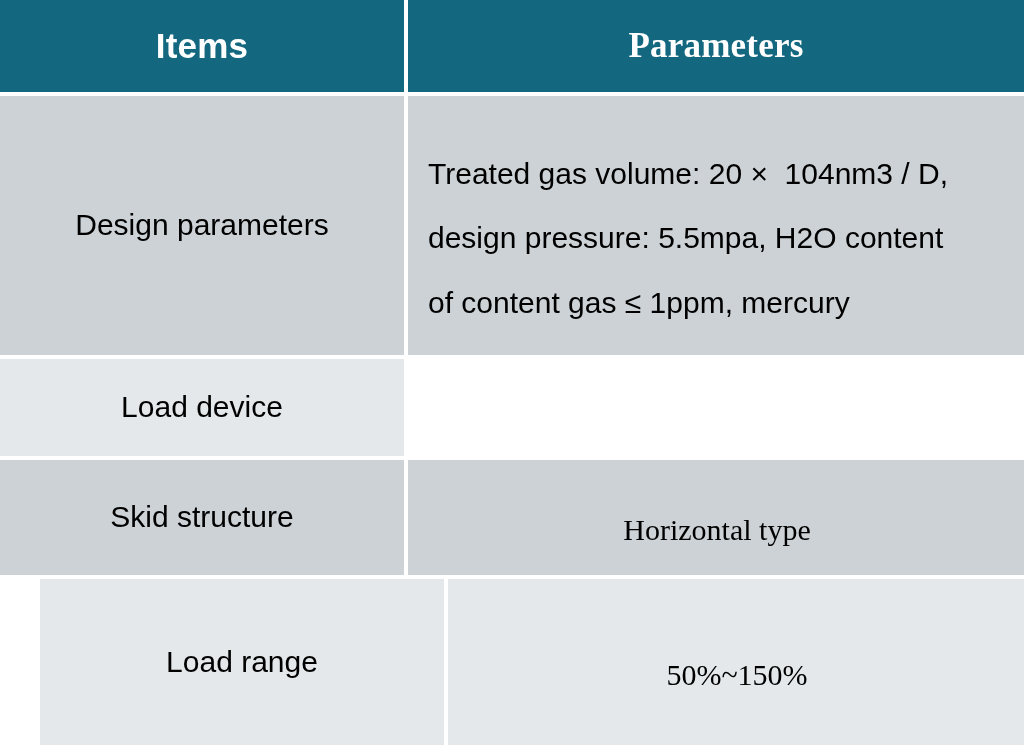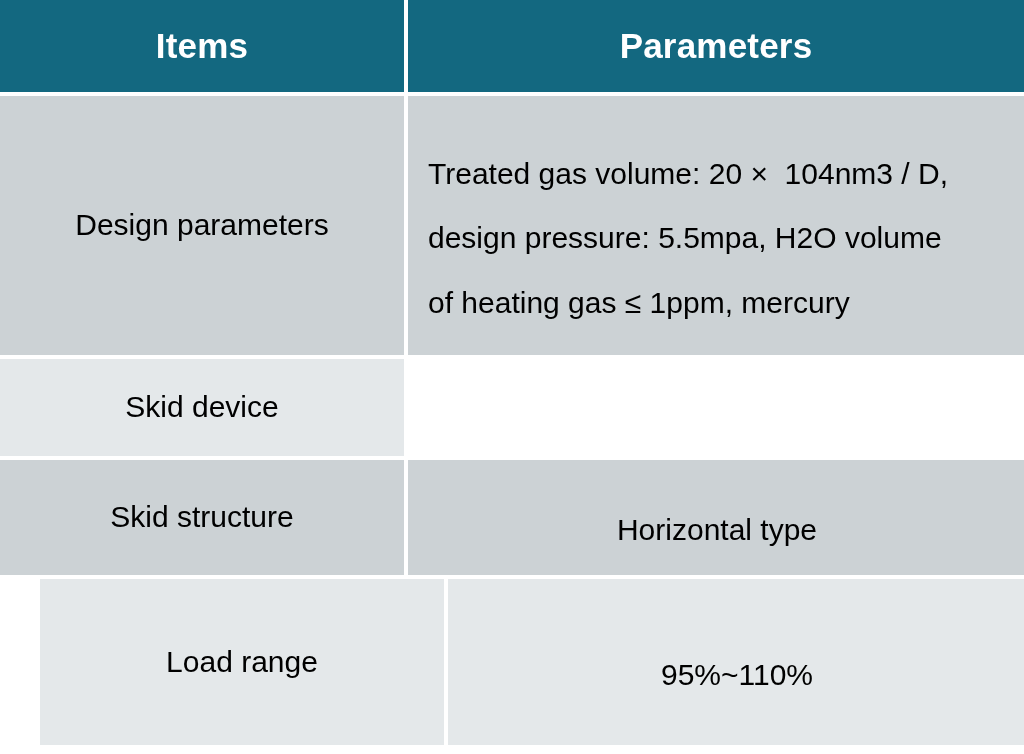--- a/index.html
+++ b/index.html
@@ -44,20 +44,21 @@
     width: 404px;
     flex: 0 0 404px;
   }
   .col-gap {
     width: 4px;
     flex: 0 0 4px;
     background: #ffffff;
   }
   .th-params {
     flex: 1 1 auto;
+    font-family: Liberation Serif, serif;
   }
 
   
   .row-gap {
     height: 4px;
     flex: 0 0 4px;
     background: #ffffff;
   }
   .trow {
     display: flex;
@@ -76,21 +77,21 @@
     flex: 0 0 404px;
     justify-content: center;
     text-align: left;
     padding: 0 14px;
   }
   .cell-param {
     flex: 1 1 auto;
     padding: 0 18px 0 20px;
   }
   .cell-param.align-left  { justify-content: flex-start; text-align: left; }
-  .cell-param.align-center{ justify-content: center;     text-align: center; }
+  .cell-param.align-center{ justify-content: center;     text-align: center; font-family: Liberation Serif, serif; }
 
   
   .band-dark  .cell { background: #ccd2d5; }
   .band-light .cell { background: #e4e8ea; }
 
   
   .r1 { height: 259px; flex: 0 0 259px; }
   .r2 { height: 97px;  flex: 0 0 97px;  }
   .r3 { height: 115px; flex: 0 0 115px; }
   .r4 { height: 166px; flex: 0 0 166px; padding-left: 40px; }
@@ -116,30 +117,30 @@
   </div>
 
   <div class="row-gap"></div>
 
   <div class="trow band-dark r1">
     <div class="cell cell-item">Design parameters</div>
     <div class="col-gap"></div>
     <div class="cell cell-param align-left">
       <span class="param-lines">
         <span class="ln">Treated gas volume: 20 ×  104nm3 / D,</span>
-        <span class="ln">design pressure: 5.5mpa, H2O volume</span>
-        <span class="ln">of heating gas ≤ 1ppm, mercury</span>
+        <span class="ln">design pressure: 5.5mpa, H2O content</span>
+        <span class="ln">of content gas ≤ 1ppm, mercury</span>
       </span>
     </div>
   </div>
 
   <div class="row-gap"></div>
 
   <div class="trow band-light r2">
-    <div class="cell cell-item">Skid device</div>
+    <div class="cell cell-item">Load device</div>
     <div class="col-gap"></div>
   </div>
 
   <div class="row-gap"></div>
 
   <div class="trow band-dark r3">
     <div class="cell cell-item">Skid structure</div>
     <div class="col-gap"></div>
     <div class="cell cell-param align-center">
       <span class="param-lines">
@@ -148,20 +149,20 @@
     </div>
   </div>
 
   <div class="row-gap"></div>
 
   <div class="trow band-light r4">
     <div class="cell cell-item">Load range</div>
     <div class="col-gap"></div>
     <div class="cell cell-param align-center">
       <span class="param-lines">
-        <span class="ln">95%~110%</span>
+        <span class="ln">50%~150%</span>
       </span>
     </div>
   </div>
 
   <div class="bottom-gap"></div>
 
 </div>
 
 </body></html>

